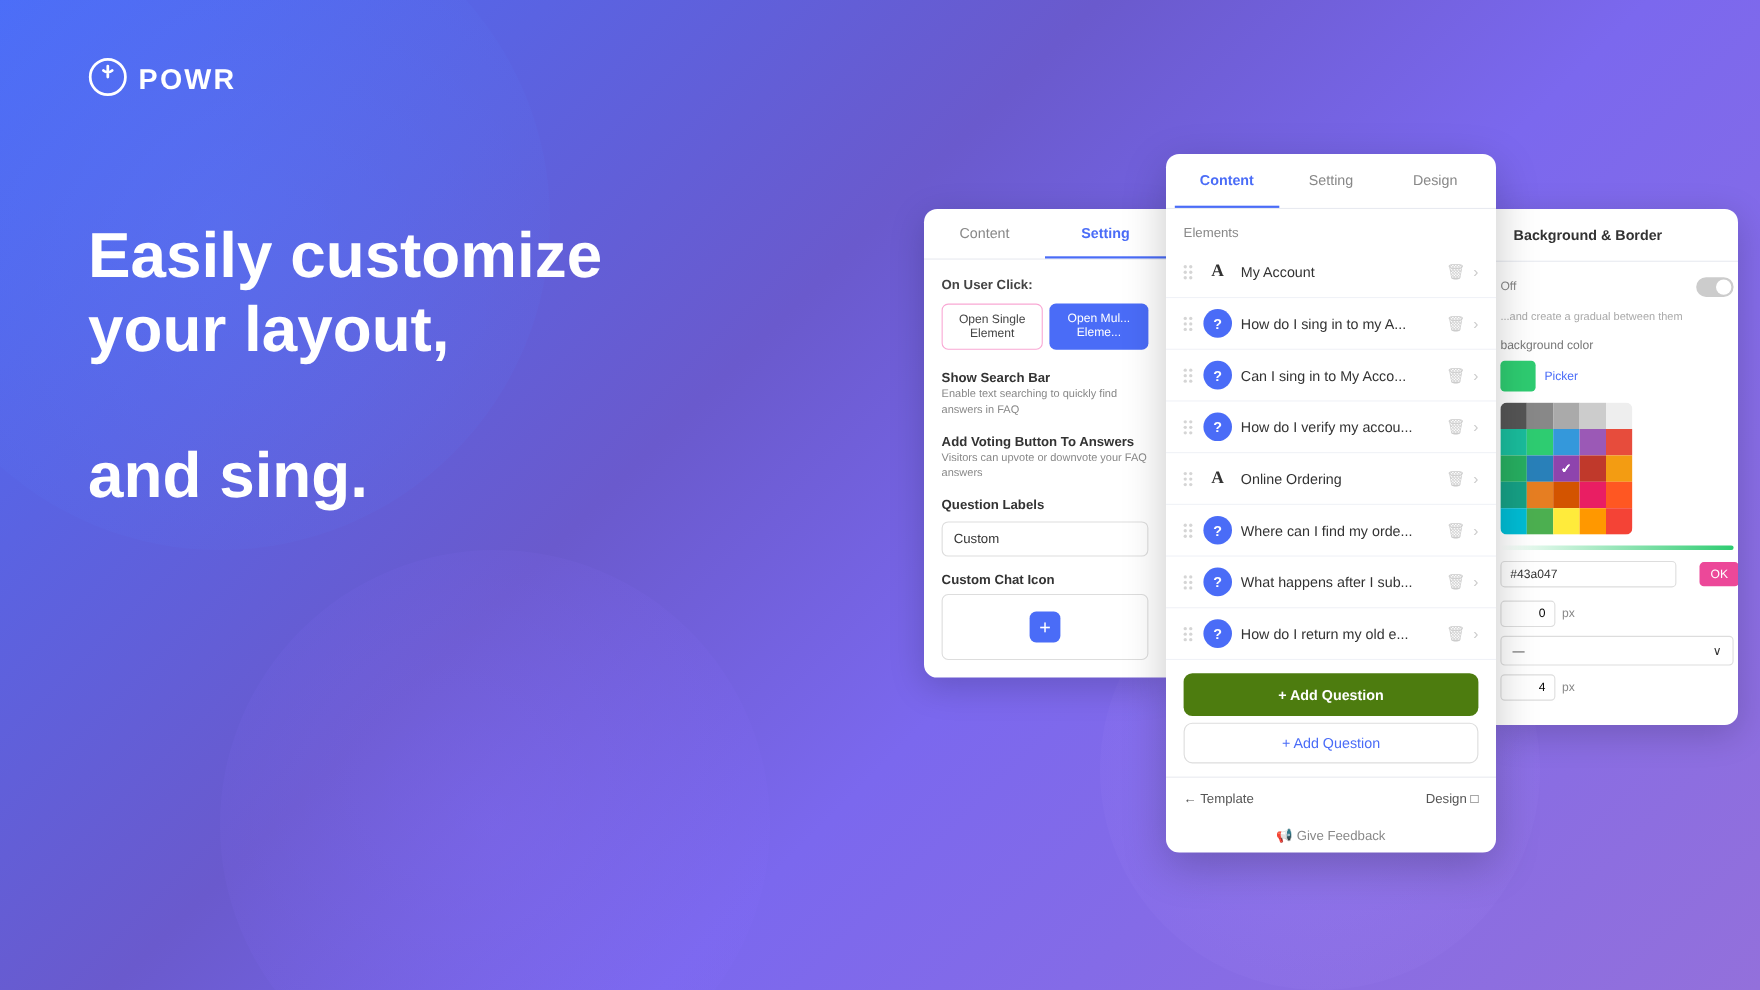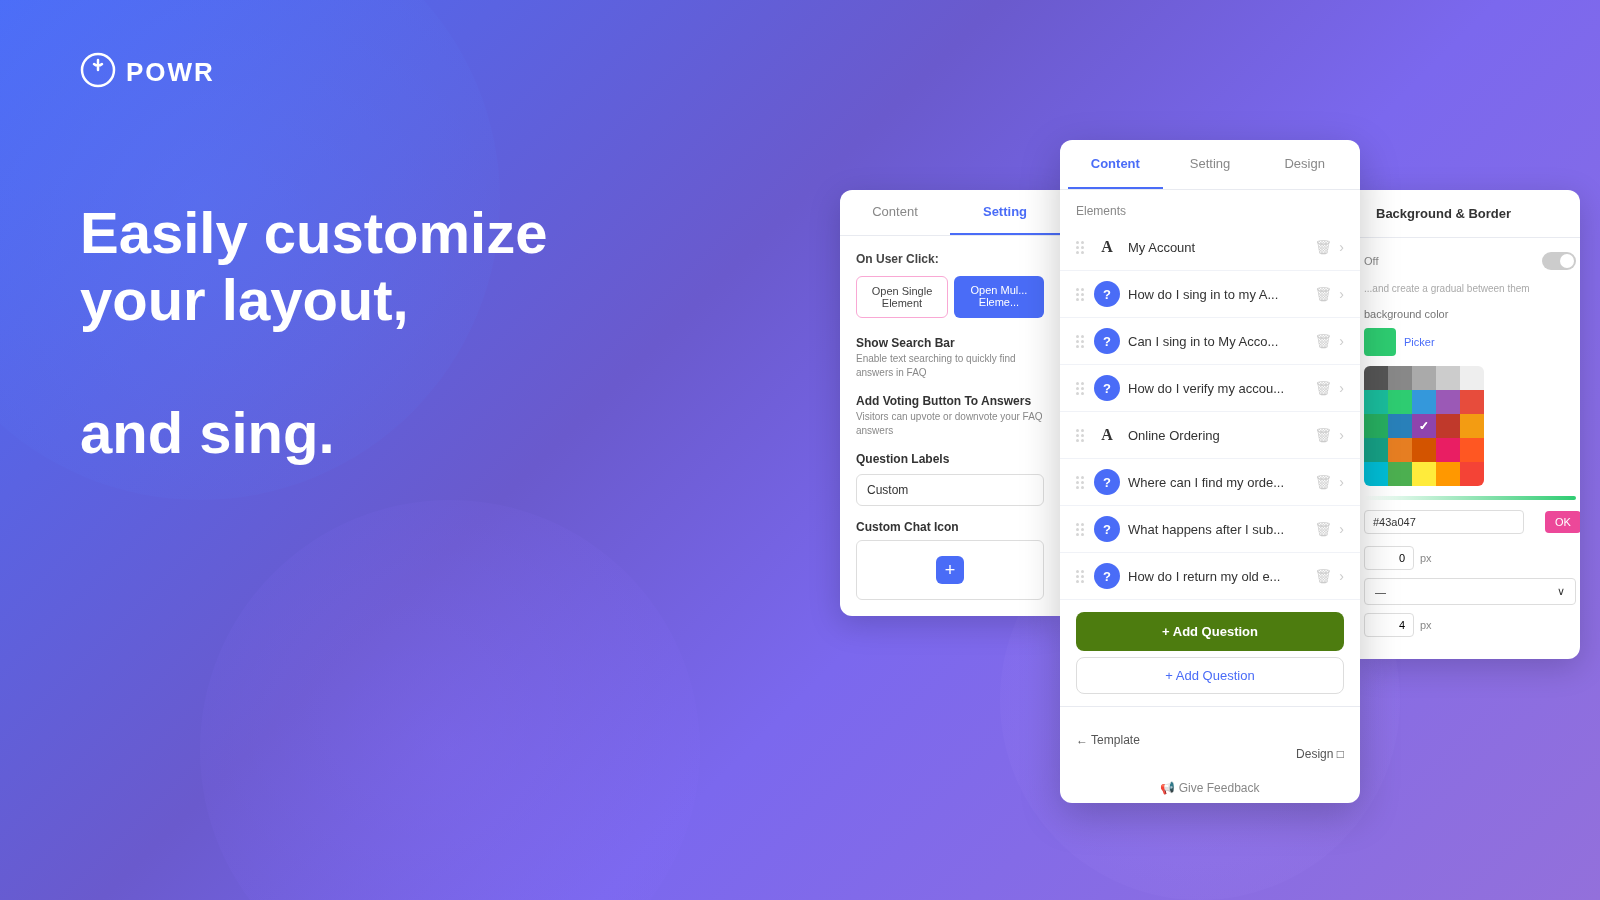--- a/index.html
+++ b/index.html
@@ -320,21 +320,20 @@
     }
     .footer-template-btn {
       display: flex; align-items: center; gap: 6px;
       font-size: 12px; color: #555;
       cursor: pointer;
     }
     .footer-design-btn {
       display: flex; align-items: center; gap: 6px;
       font-size: 12px; color: #555;
       cursor: pointer;
-      margin-top: 28px;
     }
     .feedback-row {
       text-align: center;
       padding: 8px;
       font-size: 12px;
       color: #888;
       cursor: pointer;
     }
 
     

